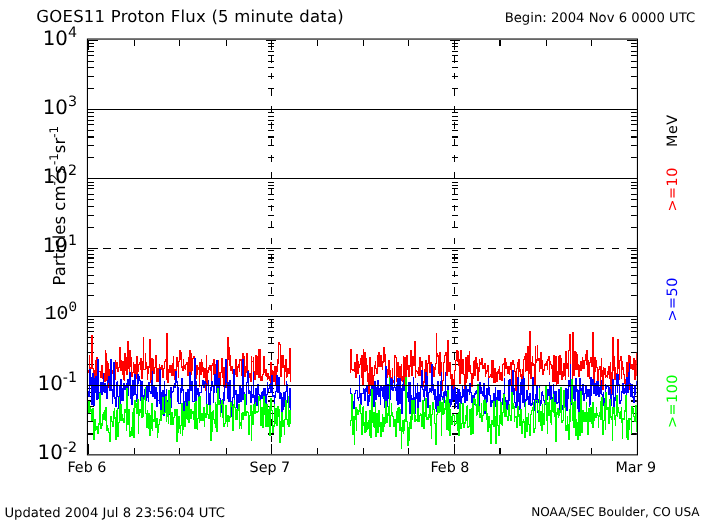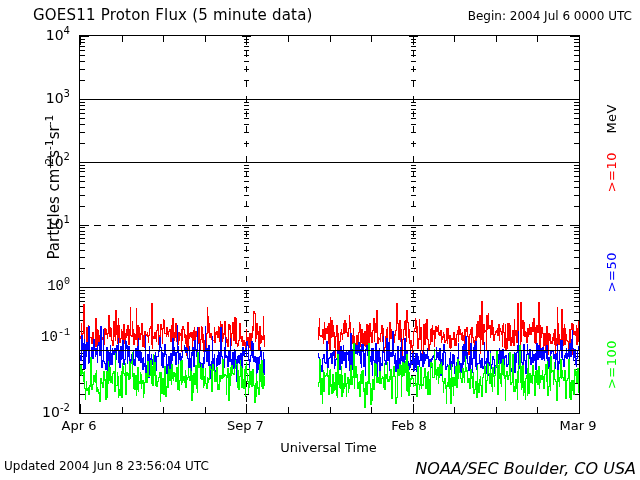--- a/index.html
+++ b/index.html
@@ -6,62 +6,62 @@
   body{
     width:640px;height:480px;background:#ffffff;
     font-family:"DejaVu Sans","Liberation Sans",sans-serif;
     color:#000;overflow:hidden;position:relative;
   }
   #root{position:absolute;left:0;top:0;width:640px;height:480px;}
   .abs{position:absolute;}
   .title{left:33px;top:6px;font-size:15px;letter-spacing:0.2px;white-space:nowrap;}
   .begin{right:8px;top:9px;font-size:12px;white-space:nowrap;}
   .footer-left{left:4px;top:459px;font-size:12px;white-space:nowrap;}
-  .footer-right{right:4px;top:459px;font-size:16px;white-space:nowrap;font-style:italic;}
+  .footer-right{right:4px;top:459px;font-size:11px;white-space:nowrap;}
 
   #plot{left:79px;top:35px;width:499px;height:377px;
         border:1px solid #000;box-sizing:content-box;background:#fff;}
   #plotinner{position:absolute;left:0;top:0;width:499px;height:377px;overflow:hidden;}
 
   .ylabel{
     left:-74px;top:150px;width:260px;text-align:center;
     transform:rotate(-90deg);transform-origin:center center;
     font-size:15px;white-space:nowrap;
   }
-  .ytick-label{right:0;font-size:14px;white-space:nowrap;text-align:right;transform:translateY(-50%);}
+  .ytick-label{right:0;font-size:18px;white-space:nowrap;text-align:right;transform:translateY(-50%);}
   .xtick-label{font-size:13px;white-space:nowrap;transform:translateX(-50%);top:418px;}
   .xaxis-title{left:79px;width:499px;text-align:center;top:440px;font-size:13px;}
 
   .rlabel{font-size:13px;white-space:nowrap;
      writing-mode:vertical-rl;text-orientation:mixed;
      transform:rotate(180deg);letter-spacing:0.5px;}
 
   sup{font-size:0.72em;vertical-align:super;line-height:0;}
 </style>
 </head>
 <body>
 
 <div id="root">
 
   <div class="abs title">GOES11 Proton Flux (5 minute data)</div>
-  <div class="abs begin">Begin: 2004 Jul 6 0000 UTC</div>
+  <div class="abs begin">Begin: 2004 Nov 6 0000 UTC</div>
 
   <div class="abs" id="ylabel-wrap" style="left:-76px;top:178px;width:260px;">
     <div class="abs ylabel" style="left:0;top:0;width:260px;">
       <span>Particles cm</span><sup>-2</sup><span>s</span><sup>-1</sup><span>sr</span><sup>-1</sup>
     </div>
   </div>
 
   <div class="abs" id="yticks" style="left: 0px; top: 0px; width: 75px;">
       <div class="abs ytick-label" style="top: 35px; right: 5px;">10<sup>4</sup></div>
       <div class="abs ytick-label" style="top: 97.8333px; right: 5px;">10<sup>3</sup></div>
       <div class="abs ytick-label" style="top: 160.667px; right: 5px; margin-left: 44px;">10<sup>2</sup></div>
       <div class="abs ytick-label" style="top: 223.5px; right: 5px;">10<sup>1</sup></div>
       <div class="abs ytick-label" style="top: 286.333px; right: 5px; font-family: Liberation Mono, monospace;">10<sup>0</sup></div>
-      <div class="abs ytick-label" style="top: 337px; right: 5px; font-family: Liberation Mono, monospace;">10<sup>-1</sup></div>
+      <div class="abs ytick-label" style="top: 349px; right: 5px;">10<sup>-1</sup></div>
       <div class="abs ytick-label" style="top: 412px; right: 5px; text-align: right;">10<sup>-2</sup></div>
     </div>
 
   <div class="abs" id="plot">
     <div id="plotinner">
       <svg id="chartsvg" width="499" height="377" viewBox="0 0 499 377" shape-rendering="crispEdges">
           <line x1="0" y1="63.5" x2="499" y2="63.5" stroke="#000" stroke-width="1"></line>
           <line x1="0" y1="126.5" x2="499" y2="126.5" stroke="#000" stroke-width="1"></line>
           <line x1="0" y1="189.5" x2="499" y2="189.5" stroke="#000" stroke-width="1" stroke-dasharray="7,7"></line>
           <line x1="0" y1="251.5" x2="499" y2="251.5" stroke="#000" stroke-width="1"></line>
@@ -326,28 +326,27 @@
             <path d="M0.0 338.6L0.6 338.6L0.6 329.0L1.2 329.0L1.2 339.4L1.7 339.4L1.7 334.9L2.3 334.9L2.3 337.7L2.9 337.7L2.9 336.5L3.5 336.5L3.5 345.9L4.0 345.9L4.0 335.4L4.6 335.4L4.6 352.1L5.2 352.1L5.2 363.3L5.8 363.3L5.8 354.9L6.4 354.9L6.4 345.0L6.9 345.0L6.9 354.8L7.5 354.8L7.5 352.9L8.1 352.9L8.1 351.4L8.7 351.4L8.7 358.4L9.2 358.4L9.2 349.0L9.8 349.0L9.8 350.2L10.4 350.2L10.4 321.6L11.0 321.6L11.0 351.8L11.6 351.8L11.6 353.9L12.1 353.9L12.1 351.1L12.7 351.1L12.7 348.8L13.3 348.8L13.3 340.6L13.9 340.6L13.9 339.4L14.4 339.4L14.4 345.7L15.0 345.7L15.0 337.3L15.6 337.3L15.6 346.0L16.2 346.0L16.2 334.2L16.7 334.2L16.7 355.6L17.3 355.6L17.3 351.0L17.9 351.0L17.9 353.7L18.5 353.7L18.5 357.3L19.1 357.3L19.1 356.9L19.6 356.9L19.6 365.7L20.2 365.7L20.2 343.7L20.8 343.7L20.8 342.3L21.4 342.3L21.4 347.5L21.9 347.5L21.9 346.9L22.5 346.9L22.5 351.6L23.1 351.6L23.1 337.8L23.7 337.8L23.7 335.2L24.3 335.2L24.3 344.8L24.8 344.8L24.8 343.6L25.4 343.6L25.4 363.1L26.0 363.1L26.0 337.5L26.6 337.5L26.6 335.4L27.1 335.4L27.1 361.2L27.7 361.2L27.7 347.9L28.3 347.9L28.3 325.4L28.9 325.4L28.9 344.9L29.5 344.9L29.5 331.4L30.0 331.4L30.0 346.5L30.6 346.5L30.6 340.6L31.2 340.6L31.2 346.2L31.8 346.2L31.8 344.2L32.3 344.2L32.3 347.9L32.9 347.9L32.9 337.7L33.5 337.7L33.5 335.9L34.1 335.9L34.1 339.3L34.7 339.3L34.7 355.4L35.2 355.4L35.2 317.1L35.8 317.1L35.8 349.5L36.4 349.5L36.4 349.2L37.0 349.2L37.0 336.4L37.5 336.4L37.5 340.4L38.1 340.4L38.1 361.0L38.7 361.0L38.7 356.3L39.3 356.3L39.3 353.0L39.9 353.0L39.9 359.5L40.4 359.5L40.4 339.2L41.0 339.2L41.0 335.2L41.6 335.2L41.6 361.5L42.2 361.5L42.2 327.7L42.7 327.7L42.7 334.7L43.3 334.7L43.3 330.5L43.9 330.5L43.9 337.6L44.5 337.6L44.5 339.6L45.0 339.6L45.0 327.6L45.6 327.6L45.6 358.4L46.2 358.4L46.2 342.1L46.8 342.1L46.8 336.4L47.4 336.4L47.4 339.0L47.9 339.0L47.9 337.2L48.5 337.2L48.5 343.3L49.1 343.3L49.1 325.3L49.7 325.3L49.7 331.2L50.2 331.2L50.2 342.8L50.8 342.8L50.8 327.1L51.4 327.1L51.4 325.3L52.0 325.3L52.0 316.5L52.6 316.5L52.6 340.3L53.1 340.3L53.1 352.9L53.7 352.9L53.7 337.2L54.3 337.2L54.3 340.4L54.9 340.4L54.9 353.3L55.4 353.3L55.4 339.7L56.0 339.7L56.0 359.8L56.6 359.8L56.6 341.8L57.2 341.8L57.2 353.3L57.8 353.3L57.8 331.3L58.3 331.3L58.3 355.3L58.9 355.3L58.9 345.2L59.5 345.2L59.5 347.0L60.1 347.0L60.1 336.8L60.6 336.8L60.6 338.2L61.2 338.2L61.2 352.7L61.8 352.7L61.8 347.3L62.4 347.3L62.4 344.9L63.0 344.9L63.0 361.4L63.5 361.4L63.5 357.4L64.1 357.4L64.1 350.2L64.7 350.2L64.7 346.7L65.3 346.7L65.3 345.3L65.8 345.3L65.8 337.3L66.4 337.3L66.4 346.3L67.0 346.3L67.0 340.4L67.6 340.4L67.6 325.1L68.2 325.1L68.2 333.8L68.7 333.8L68.7 340.1L69.3 340.1L69.3 340.1L69.9 340.1L69.9 339.2L70.5 339.2L70.5 324.4L71.0 324.4L71.0 347.1L71.6 347.1L71.6 330.1L72.2 330.1L72.2 342.3L72.8 342.3L72.8 349.2L73.3 349.2L73.3 318.7L73.9 318.7L73.9 339.7L74.5 339.7L74.5 326.3L75.1 326.3L75.1 349.8L75.7 349.8L75.7 349.8L76.2 349.8L76.2 339.1L76.8 339.1L76.8 350.2L77.4 350.2L77.4 345.7L78.0 345.7L78.0 343.2L78.5 343.2L78.5 341.7L79.1 341.7L79.1 336.2L79.7 336.2L79.7 336.5L80.3 336.5L80.3 365.4L80.9 365.4L80.9 336.2L81.4 336.2L81.4 357.4L82.0 357.4L82.0 346.0L82.6 346.0L82.6 342.6L83.2 342.6L83.2 353.1L83.7 353.1L83.7 358.3L84.3 358.3L84.3 350.6L84.9 350.6L84.9 330.5L85.5 330.5L85.5 360.0L86.1 360.0L86.1 354.4L86.6 354.4L86.6 350.5L87.2 350.5L87.2 338.0L87.8 338.0L87.8 351.4L88.4 351.4L88.4 330.2L88.9 330.2L88.9 344.2L89.5 344.2L89.5 333.2L90.1 333.2L90.1 338.7L90.7 338.7L90.7 344.9L91.3 344.9L91.3 348.1L91.8 348.1L91.8 328.9L92.4 328.9L92.4 342.6L93.0 342.6L93.0 344.3L93.6 344.3L93.6 336.7L94.1 336.7L94.1 338.3L94.7 338.3L94.7 340.0L95.3 340.0L95.3 337.7L95.9 337.7L95.9 345.3L96.5 345.3L96.5 331.3L97.0 331.3L97.0 353.1L97.6 353.1L97.6 343.9L98.2 343.9L98.2 328.6L98.8 328.6L98.8 353.1L99.3 353.1L99.3 354.7L99.9 354.7L99.9 344.8L100.5 344.8L100.5 325.3L101.1 325.3L101.1 348.3L101.6 348.3L101.6 324.9L102.2 324.9L102.2 346.2L102.8 346.2L102.8 344.1L103.4 344.1L103.4 340.3L104.0 340.3L104.0 341.3L104.5 341.3L104.5 346.3L105.1 346.3L105.1 334.1L105.7 334.1L105.7 351.5L106.3 351.5L106.3 339.7L106.8 339.7L106.8 343.8L107.4 343.8L107.4 341.9L108.0 341.9L108.0 332.1L108.6 332.1L108.6 340.6L109.2 340.6L109.2 341.8L109.7 341.8L109.7 344.3L110.3 344.3L110.3 332.8L110.9 332.8L110.9 335.8L111.5 335.8L111.5 364.5L112.0 364.5L112.0 339.2L112.6 339.2L112.6 356.2L113.2 356.2L113.2 337.9L113.8 337.9L113.8 337.2L114.4 337.2L114.4 345.5L114.9 345.5L114.9 348.6L115.5 348.6L115.5 329.5L116.1 329.5L116.1 352.3L116.7 352.3L116.7 331.5L117.2 331.5L117.2 356.0L117.8 356.0L117.8 316.9L118.4 316.9L118.4 331.3L119.0 331.3L119.0 327.8L119.6 327.8L119.6 331.5L120.1 331.5L120.1 342.6L120.7 342.6L120.7 332.1L121.3 332.1L121.3 328.2L121.9 328.2L121.9 343.2L122.4 343.2L122.4 332.2L123.0 332.2L123.0 351.6L123.6 351.6L123.6 348.8L124.2 348.8L124.2 349.0L124.8 349.0L124.8 340.9L125.3 340.9L125.3 332.7L125.9 332.7L125.9 347.5L126.5 347.5L126.5 352.1L127.1 352.1L127.1 341.5L127.6 341.5L127.6 346.7L128.2 346.7L128.2 342.6L128.8 342.6L128.8 342.7L129.4 342.7L129.4 343.7L129.9 343.7L129.9 330.2L130.5 330.2L130.5 333.5L131.1 333.5L131.1 333.7L131.7 333.7L131.7 355.1L132.3 355.1L132.3 331.5L132.8 331.5L132.8 328.0L133.4 328.0L133.4 334.8L134.0 334.8L134.0 345.2L134.6 345.2L134.6 339.8L135.1 339.8L135.1 336.5L135.7 336.5L135.7 345.3L136.3 345.3L136.3 337.0L136.9 337.0L136.9 331.4L137.5 331.4L137.5 353.6L138.0 353.6L138.0 350.6L138.6 350.6L138.6 348.4L139.2 348.4L139.2 353.6L139.8 353.6L139.8 339.6L140.3 339.6L140.3 345.3L140.9 345.3L140.9 339.4L141.5 339.4L141.5 342.0L142.1 342.0L142.1 331.9L142.7 331.9L142.7 323.1L143.2 323.1L143.2 341.4L143.8 341.4L143.8 340.8L144.4 340.8L144.4 338.4L145.0 338.4L145.0 339.1L145.5 339.1L145.5 339.9L146.1 339.9L146.1 358.8L146.7 358.8L146.7 341.7L147.3 341.7L147.3 341.6L147.9 341.6L147.9 332.6L148.4 332.6L148.4 364.5L149.0 364.5L149.0 337.8L149.6 337.8L149.6 349.5L150.2 349.5L150.2 342.5L150.7 342.5L150.7 331.5L151.3 331.5L151.3 339.5L151.9 339.5L151.9 329.8L152.5 329.8L152.5 337.9L153.0 337.9L153.0 338.7L153.6 338.7L153.6 338.8L154.2 338.8L154.2 338.0L154.8 338.0L154.8 332.4L155.4 332.4L155.4 324.8L155.9 324.8L155.9 328.4L156.5 328.4L156.5 328.1L157.1 328.1L157.1 351.1L157.7 351.1L157.7 334.3L158.2 334.3L158.2 340.5L158.8 340.5L158.8 353.0L159.4 353.0L159.4 340.7L160.0 340.7L160.0 324.4L160.6 324.4L160.6 330.5L161.1 330.5L161.1 338.5L161.7 338.5L161.7 351.7L162.3 351.7L162.3 332.0L162.9 332.0L162.9 343.4L163.4 343.4L163.4 352.0L164.0 352.0L164.0 336.6L164.6 336.6L164.6 333.3L165.2 333.3L165.2 360.0L165.8 360.0L165.8 330.7L166.3 330.7L166.3 326.4L166.9 326.4L166.9 337.1L167.5 337.1L167.5 345.7L168.1 345.7L168.1 357.2L168.6 357.2L168.6 351.3L169.2 351.3L169.2 332.1L169.8 332.1L169.8 348.8L170.4 348.8L170.4 335.1L171.0 335.1L171.0 342.8L171.5 342.8L171.5 350.9L172.1 350.9L172.1 342.9L172.7 342.9L172.7 333.2L173.3 333.2L173.3 336.6L173.8 336.6L173.8 349.3L174.4 349.3L174.4 366.0L175.0 366.0L175.0 347.3L175.6 347.3L175.6 360.9L176.2 360.9L176.2 338.8L176.7 338.8L176.7 352.0L177.3 352.0L177.3 345.9L177.9 345.9L177.9 351.7L178.5 351.7L178.5 358.9L179.0 358.9L179.0 345.0L179.6 345.0L179.6 328.4L180.2 328.4L180.2 339.9L180.8 339.9L180.8 345.2L181.3 345.2L181.3 350.3L181.9 350.3L181.9 324.5L182.5 324.5L182.5 352.0L183.1 352.0L183.1 337.1L183.7 337.1L183.7 340.6L184.2 340.6L184.2 349.5"></path>
             <path d="M237.9 350.4L238.5 350.4L238.5 346.6L239.1 346.6L239.1 346.2L239.7 346.2L239.7 323.1L240.3 323.1L240.3 337.3L240.8 337.3L240.8 358.5L241.4 358.5L241.4 342.3L242.0 342.3L242.0 367.8L242.6 367.8L242.6 345.7L243.1 345.7L243.1 334.2L243.7 334.2L243.7 355.4L244.3 355.4L244.3 336.3L244.9 336.3L244.9 340.4L245.5 340.4L245.5 339.4L246.0 339.4L246.0 337.6L246.6 337.6L246.6 337.1L247.2 337.1L247.2 332.2L247.8 332.2L247.8 340.3L248.3 340.3L248.3 339.9L248.9 339.9L248.9 358.7L249.5 358.7L249.5 334.2L250.1 334.2L250.1 333.6L250.7 333.6L250.7 350.7L251.2 350.7L251.2 348.4L251.8 348.4L251.8 357.5L252.4 357.5L252.4 338.0L253.0 338.0L253.0 356.1L253.5 356.1L253.5 354.8L254.1 354.8L254.1 348.2L254.7 348.2L254.7 346.1L255.3 346.1L255.3 353.1L255.9 353.1L255.9 336.9L256.4 336.9L256.4 359.9L257.0 359.9L257.0 361.5L257.6 361.5L257.6 318.3L258.2 318.3L258.2 348.4L258.7 348.4L258.7 338.7L259.3 338.7L259.3 351.5L259.9 351.5L259.9 338.9L260.5 338.9L260.5 352.4L261.1 352.4L261.1 330.0L261.6 330.0L261.6 360.6L262.2 360.6L262.2 339.8L262.8 339.8L262.8 347.2L263.4 347.2L263.4 356.9L263.9 356.9L263.9 352.0L264.5 352.0L264.5 337.6L265.1 337.6L265.1 348.4L265.7 348.4L265.7 350.8L266.2 350.8L266.2 360.7L266.8 360.7L266.8 347.8L267.4 347.8L267.4 341.1L268.0 341.1L268.0 356.5L268.6 356.5L268.6 352.1L269.1 352.1L269.1 343.9L269.7 343.9L269.7 348.6L270.3 348.6L270.3 341.4L270.9 341.4L270.9 329.1L271.4 329.1L271.4 348.2L272.0 348.2L272.0 340.4L272.6 340.4L272.6 341.4L273.2 341.4L273.2 333.5L273.8 333.5L273.8 307.1L274.3 307.1L274.3 352.0L274.9 352.0L274.9 341.7L275.5 341.7L275.5 330.5L276.1 330.5L276.1 341.5L276.6 341.5L276.6 338.8L277.2 338.8L277.2 342.4L277.8 342.4L277.8 352.0L278.4 352.0L278.4 346.7L279.0 346.7L279.0 345.7L279.5 345.7L279.5 360.6L280.1 360.6L280.1 345.9L280.7 345.9L280.7 338.5L281.3 338.5L281.3 335.4L281.8 335.4L281.8 347.8L282.4 347.8L282.4 334.6L283.0 334.6L283.0 336.1L283.6 336.1L283.6 355.5L284.2 355.5L284.2 352.7L284.7 352.7L284.7 371.7L285.3 371.7L285.3 356.1L285.9 356.1L285.9 346.7L286.5 346.7L286.5 358.0L287.0 358.0L287.0 355.2L287.6 355.2L287.6 345.5L288.2 345.5L288.2 347.2L288.8 347.2L288.8 307.6L289.4 307.6L289.4 336.0L289.9 336.0L289.9 347.0L290.5 347.0L290.5 368.5L291.1 368.5L291.1 352.7L291.7 352.7L291.7 364.8L292.2 364.8L292.2 348.5L292.8 348.5L292.8 343.1L293.4 343.1L293.4 353.8L294.0 353.8L294.0 344.9L294.5 344.9L294.5 327.7L295.1 327.7L295.1 339.6L295.7 339.6L295.7 330.5L296.3 330.5L296.3 328.1L296.9 328.1L296.9 346.8L297.4 346.8L297.4 341.7L298.0 341.7L298.0 346.2L298.6 346.2L298.6 345.8L299.2 345.8L299.2 347.1L299.7 347.1L299.7 335.0L300.3 335.0L300.3 341.4L300.9 341.4L300.9 347.2L301.5 347.2L301.5 342.1L302.1 342.1L302.1 340.3L302.6 340.3L302.6 341.0L303.2 341.0L303.2 351.4L303.8 351.4L303.8 346.4L304.4 346.4L304.4 327.9L304.9 327.9L304.9 353.2L305.5 353.2L305.5 338.9L306.1 338.9L306.1 342.0L306.7 342.0L306.7 342.2L307.3 342.2L307.3 326.4L307.8 326.4L307.8 345.7L308.4 345.7L308.4 343.3L309.0 343.3L309.0 345.6L309.6 345.6L309.6 340.7L310.1 340.7L310.1 343.9L310.7 343.9L310.7 333.1L311.3 333.1L311.3 350.6L311.9 350.6L311.9 362.4L312.5 362.4L312.5 340.6L313.0 340.6L313.0 334.4L313.6 334.4L313.6 330.3L314.2 330.3L314.2 336.0L314.8 336.0L314.8 340.3L315.3 340.3L315.3 349.1L315.9 349.1L315.9 367.8L316.5 367.8L316.5 361.1L317.1 361.1L317.1 340.8L317.7 340.8L317.7 333.3L318.2 333.3L318.2 338.3L318.8 338.3L318.8 339.0L319.4 339.0L319.4 328.7L320.0 328.7L320.0 338.4L320.5 338.4L320.5 335.6L321.1 335.6L321.1 360.0L321.7 360.0L321.7 329.8L322.3 329.8L322.3 340.7L322.8 340.7L322.8 326.7L323.4 326.7L323.4 339.6L324.0 339.6L324.0 335.7L324.6 335.7L324.6 327.9L325.2 327.9L325.2 336.0L325.7 336.0L325.7 325.7L326.3 325.7L326.3 354.3L326.9 354.3L326.9 318.9L327.5 318.9L327.5 355.4L328.0 355.4L328.0 330.9L328.6 330.9L328.6 359.5L329.2 359.5L329.2 336.7L329.8 336.7L329.8 342.3L330.4 342.3L330.4 350.0L330.9 350.0L330.9 343.4L331.5 343.4L331.5 340.8L332.1 340.8L332.1 341.9L332.7 341.9L332.7 342.0L333.2 342.0L333.2 350.1L333.8 350.1L333.8 349.4L334.4 349.4L334.4 349.1L335.0 349.1L335.0 340.5L335.6 340.5L335.6 347.6L336.1 347.6L336.1 355.2L336.7 355.2L336.7 360.2L337.3 360.2L337.3 338.6L337.9 338.6L337.9 330.9L338.4 330.9L338.4 348.8L339.0 348.8L339.0 353.7L339.6 353.7L339.6 349.3L340.2 349.3L340.2 348.4L340.8 348.4L340.8 331.2L341.3 331.2L341.3 352.5L341.9 352.5L341.9 348.4L342.5 348.4L342.5 349.1L343.1 349.1L343.1 346.5L343.6 346.5L343.6 341.9L344.2 341.9L344.2 334.0L344.8 334.0L344.8 332.7L345.4 332.7L345.4 352.6L346.0 352.6L346.0 351.7L346.5 351.7L346.5 340.0L347.1 340.0L347.1 336.5L347.7 336.5L347.7 358.5L348.3 358.5L348.3 335.1L348.8 335.1L348.8 343.3L349.4 343.3L349.4 358.1L350.0 358.1L350.0 330.7L350.6 330.7L350.6 326.7L351.1 326.7L351.1 330.5L351.7 330.5L351.7 327.2L352.3 327.2L352.3 332.2L352.9 332.2L352.9 341.3L353.5 341.3L353.5 341.0L354.0 341.0L354.0 313.8L354.6 313.8L354.6 324.6L355.2 324.6L355.2 338.4L355.8 338.4L355.8 333.4L356.3 333.4L356.3 343.6L356.9 343.6L356.9 339.6L357.5 339.6L357.5 331.0L358.1 331.0L358.1 347.0L358.7 347.0L358.7 341.6L359.2 341.6L359.2 337.1L359.8 337.1L359.8 328.4L360.4 328.4L360.4 337.4L361.0 337.4L361.0 326.8L361.5 326.8L361.5 330.8L362.1 330.8L362.1 340.1L362.7 340.1L362.7 345.6L363.3 345.6L363.3 356.4L363.9 356.4L363.9 347.4L364.4 347.4L364.4 342.5L365.0 342.5L365.0 352.8L365.6 352.8L365.6 350.1L366.2 350.1L366.2 367.0L366.7 367.0L366.7 349.5L367.3 349.5L367.3 346.7L367.9 346.7L367.9 350.3L368.5 350.3L368.5 329.3L369.1 329.3L369.1 352.0L369.6 352.0L369.6 344.7L370.2 344.7L370.2 342.5L370.8 342.5L370.8 367.2L371.4 367.2L371.4 328.4L371.9 328.4L371.9 341.5L372.5 341.5L372.5 350.5L373.1 350.5L373.1 359.8L373.7 359.8L373.7 341.7L374.3 341.7L374.3 348.1L374.8 348.1L374.8 349.3L375.4 349.3L375.4 330.3L376.0 330.3L376.0 349.7L376.6 349.7L376.6 351.0L377.1 351.0L377.1 339.1L377.7 339.1L377.7 323.0L378.3 323.0L378.3 342.9L378.9 342.9L378.9 329.5L379.4 329.5L379.4 336.6L380.0 336.6L380.0 342.8L380.6 342.8L380.6 342.9L381.2 342.9L381.2 345.0L381.8 345.0L381.8 346.6L382.3 346.6L382.3 332.5L382.9 332.5L382.9 332.2L383.5 332.2L383.5 341.5L384.1 341.5L384.1 346.1L384.6 346.1L384.6 335.5L385.2 335.5L385.2 320.5L385.8 320.5L385.8 331.0L386.4 331.0L386.4 335.7L387.0 335.7L387.0 334.0L387.5 334.0L387.5 346.9L388.1 346.9L388.1 343.6L388.7 343.6L388.7 342.3L389.3 342.3L389.3 351.3L389.8 351.3L389.8 352.6L390.4 352.6L390.4 333.6L391.0 333.6L391.0 342.8L391.6 342.8L391.6 342.1L392.2 342.1L392.2 351.1L392.7 351.1L392.7 340.6L393.3 340.6L393.3 336.7L393.9 336.7L393.9 357.9L394.5 357.9L394.5 353.2L395.0 353.2L395.0 347.6L395.6 347.6L395.6 345.1L396.2 345.1L396.2 346.9L396.8 346.9L396.8 361.9L397.4 361.9L397.4 329.8L397.9 329.8L397.9 347.9L398.5 347.9L398.5 356.0L399.1 356.0L399.1 343.7L399.7 343.7L399.7 345.1L400.2 345.1L400.2 340.3L400.8 340.3L400.8 349.5L401.4 349.5L401.4 360.3L402.0 360.3L402.0 346.4L402.5 346.4L402.5 341.2L403.1 341.2L403.1 337.3L403.7 337.3L403.7 337.2L404.3 337.2L404.3 334.5L404.9 334.5L404.9 330.0L405.4 330.0L405.4 356.7L406.0 356.7L406.0 353.2L406.6 353.2L406.6 344.1L407.2 344.1L407.2 327.8L407.7 327.8L407.7 328.4L408.3 328.4L408.3 333.4L408.9 333.4L408.9 337.4L409.5 337.4L409.5 347.4L410.1 347.4L410.1 317.3L410.6 317.3L410.6 341.1L411.2 341.1L411.2 350.9L411.8 350.9L411.8 337.8L412.4 337.8L412.4 355.0L412.9 355.0L412.9 331.5L413.5 331.5L413.5 340.1L414.1 340.1L414.1 350.1L414.7 350.1L414.7 339.3L415.3 339.3L415.3 330.5L415.8 330.5L415.8 330.7L416.4 330.7L416.4 315.8L417.0 315.8L417.0 346.1L417.6 346.1L417.6 358.2L418.1 358.2L418.1 329.5L418.7 329.5L418.7 342.0L419.3 342.0L419.3 324.3L419.9 324.3L419.9 337.0L420.5 337.0L420.5 347.9L421.0 347.9L421.0 350.3L421.6 350.3L421.6 327.4L422.2 327.4L422.2 338.3L422.8 338.3L422.8 323.1L423.3 323.1L423.3 339.4L423.9 339.4L423.9 329.5L424.5 329.5L424.5 342.2L425.1 342.2L425.1 364.9L425.7 364.9L425.7 339.2L426.2 339.2L426.2 340.5L426.8 340.5L426.8 335.5L427.4 335.5L427.4 343.6L428.0 343.6L428.0 341.9L428.5 341.9L428.5 339.2L429.1 339.2L429.1 337.1L429.7 337.1L429.7 316.7L430.3 316.7L430.3 339.5L430.8 339.5L430.8 348.2L431.4 348.2L431.4 346.3L432.0 346.3L432.0 321.1L432.6 321.1L432.6 318.9L433.2 318.9L433.2 334.5L433.7 334.5L433.7 355.6L434.3 355.6L434.3 350.9L434.9 350.9L434.9 355.2L435.5 355.2L435.5 343.1L436.0 343.1L436.0 352.5L436.6 352.5L436.6 349.8L437.2 349.8L437.2 363.5L437.8 363.5L437.8 335.9L438.4 335.9L438.4 346.7L438.9 346.7L438.9 329.9L439.5 329.9L439.5 309.1L440.1 309.1L440.1 346.3L440.7 346.3L440.7 330.4L441.2 330.4L441.2 353.0L441.8 353.0L441.8 351.3L442.4 351.3L442.4 329.1L443.0 329.1L443.0 359.8L443.6 359.8L443.6 345.4L444.1 345.4L444.1 348.4L444.7 348.4L444.7 356.2L445.3 356.2L445.3 363.7L445.9 363.7L445.9 342.7L446.4 342.7L446.4 339.2L447.0 339.2L447.0 359.9L447.6 359.9L447.6 332.1L448.2 332.1L448.2 319.8L448.8 319.8L448.8 357.4L449.3 357.4L449.3 350.2L449.9 350.2L449.9 337.3L450.5 337.3L450.5 346.7L451.1 346.7L451.1 342.6L451.6 342.6L451.6 339.2L452.2 339.2L452.2 347.2L452.8 347.2L452.8 329.5L453.4 329.5L453.4 339.3L454.0 339.3L454.0 340.9L454.5 340.9L454.5 359.2L455.1 359.2L455.1 335.3L455.7 335.3L455.7 335.6L456.3 335.6L456.3 346.7L456.8 346.7L456.8 334.2L457.4 334.2L457.4 348.7L458.0 348.7L458.0 341.0L458.6 341.0L458.6 330.4L459.1 330.4L459.1 352.8L459.7 352.8L459.7 346.0L460.3 346.0L460.3 340.9L460.9 340.9L460.9 339.6L461.5 339.6L461.5 343.5L462.0 343.5L462.0 334.9L462.6 334.9L462.6 340.4L463.2 340.4L463.2 341.5L463.8 341.5L463.8 352.2L464.3 352.2L464.3 342.3L464.9 342.3L464.9 338.6L465.5 338.6L465.5 328.8L466.1 328.8L466.1 345.1L466.7 345.1L466.7 338.5L467.2 338.5L467.2 325.4L467.8 325.4L467.8 359.3L468.4 359.3L468.4 350.7L469.0 350.7L469.0 346.5L469.5 346.5L469.5 331.3L470.1 331.3L470.1 354.3L470.7 354.3L470.7 320.5L471.3 320.5L471.3 336.5L471.9 336.5L471.9 335.8L472.4 335.8L472.4 334.3L473.0 334.3L473.0 348.9L473.6 348.9L473.6 334.6L474.2 334.6L474.2 326.9L474.7 326.9L474.7 343.2L475.3 343.2L475.3 343.1L475.9 343.1L475.9 345.0L476.5 345.0L476.5 364.7L477.1 364.7L477.1 334.8L477.6 334.8L477.6 334.5L478.2 334.5L478.2 339.5L478.8 339.5L478.8 345.2L479.4 345.2L479.4 350.4L479.9 350.4L479.9 341.7L480.5 341.7L480.5 323.2L481.1 323.2L481.1 342.6L481.7 342.6L481.7 334.5L482.3 334.5L482.3 339.0L482.8 339.0L482.8 341.0L483.4 341.0L483.4 344.0L484.0 344.0L484.0 338.5L484.6 338.5L484.6 334.2L485.1 334.2L485.1 347.6L485.7 347.6L485.7 362.7L486.3 362.7L486.3 344.3L486.9 344.3L486.9 344.9L487.4 344.9L487.4 342.9L488.0 342.9L488.0 337.6L488.6 337.6L488.6 323.4L489.2 323.4L489.2 361.7L489.8 361.7L489.8 346.5L490.3 346.5L490.3 349.7L490.9 349.7L490.9 363.3L491.5 363.3L491.5 344.8L492.1 344.8L492.1 354.4L492.6 354.4L492.6 344.9L493.2 344.9L493.2 345.6L493.8 345.6L493.8 358.0L494.4 358.0L494.4 333.8L495.0 333.8L495.0 339.7L495.5 339.7L495.5 335.1L496.1 335.1L496.1 342.7L496.7 342.7L496.7 346.9L497.3 346.9L497.3 344.5L497.8 344.5L497.8 332.3L498.4 332.3L498.4 357.1"></path>
           </g>
           <line x1="0" y1="251.5" x2="499" y2="251.5" stroke="#000" stroke-width="1"></line>
           <line x1="0" y1="314.5" x2="499" y2="314.5" stroke="#000" stroke-width="1"></line>
         </svg>
     </div>
   </div>
 
   <div class="abs" id="xticks" style="left: 0px; top: 0px; width: 640px;">
-      <div class="abs xtick-label" style="left: 79px;">Apr 6</div>
+      <div class="abs xtick-label" style="left: 79px;">Feb 6</div>
       <div class="abs xtick-label" style="left: 245.333px;">Sep 7</div>
       <div class="abs xtick-label" style="left: 409px;">Feb 8</div>
       <div class="abs xtick-label" style="left: 578px;">Mar 9</div>
     </div>
-  <div class="abs xaxis-title">Universal Time</div>
 
   <div class="abs rlabel" id="lg-unit" style="left:604px;top:104px;color:#000;">MeV</div>
   <div class="abs rlabel" id="lg-red" style="left:604px;top:152px;color:#FF0000;">&gt;=10</div>
   <div class="abs rlabel" id="lg-blue" style="left:604px;top:252px;color:#0000FF;">&gt;=50</div>
   <div class="abs rlabel" id="lg-green" style="left:604px;top:340px;color:#00FF00;">&gt;=100</div>
 
-  <div class="abs footer-left">Updated 2004 Jun  8 23:56:04 UTC</div>
+  <div class="abs footer-left">Updated 2004 Jul  8 23:56:04 UTC</div>
   <div class="abs footer-right">NOAA/SEC Boulder, CO USA</div>
 
 </div>
 
 </body></html>

